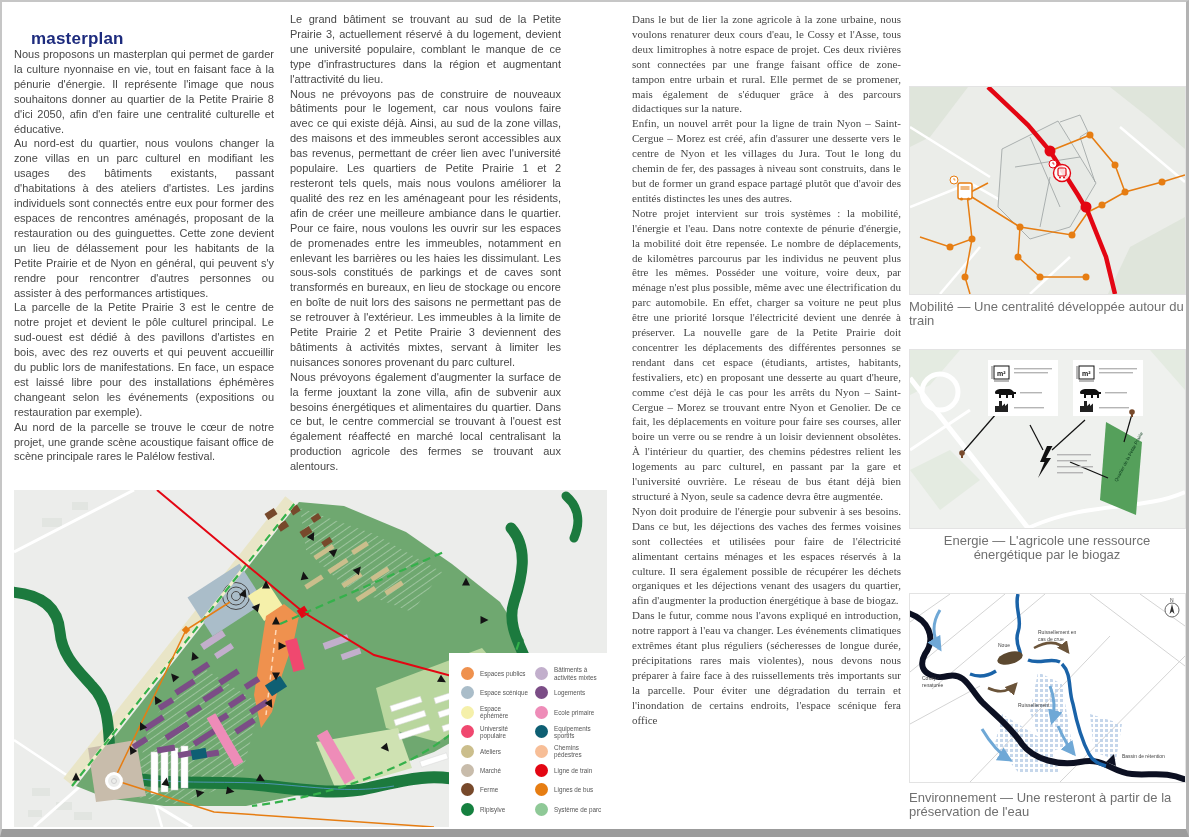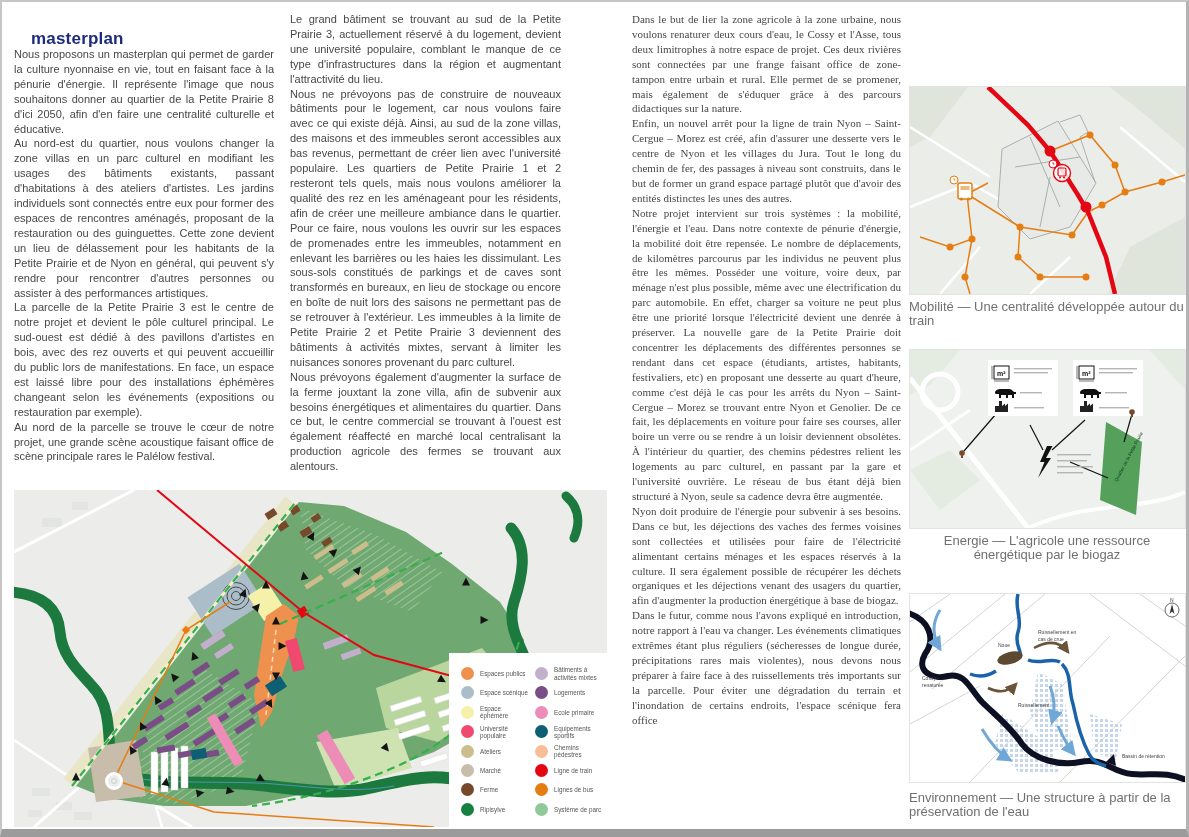--- a/index.html
+++ b/index.html
@@ -682,15 +682,15 @@
         <text x="108" y="113">Ruissellement</text>
         <text x="212" y="164">Bassin de rétention</text>
       </g>
       <g transform="translate(262,16)">
         <circle cx="0" cy="0" r="7" fill="#ffffff" stroke="#666" stroke-width="1"></circle>
         <polygon points="0,-6 -2.5,4 0,1.5 2.5,4" fill="#333"></polygon>
         <text x="-2" y="-8.5" font-size="5" fill="#444">N</text>
       </g>
     </svg>
   </figure>
-  <figcaption class="mapcap" id="cap3">Environnement — Une structure à partir de la préservation de l'eau</figcaption>
+  <figcaption class="mapcap" id="cap3">Environnement — Une resteront à partir de la préservation de l'eau</figcaption>
 
 </div>
 
 </body></html>

